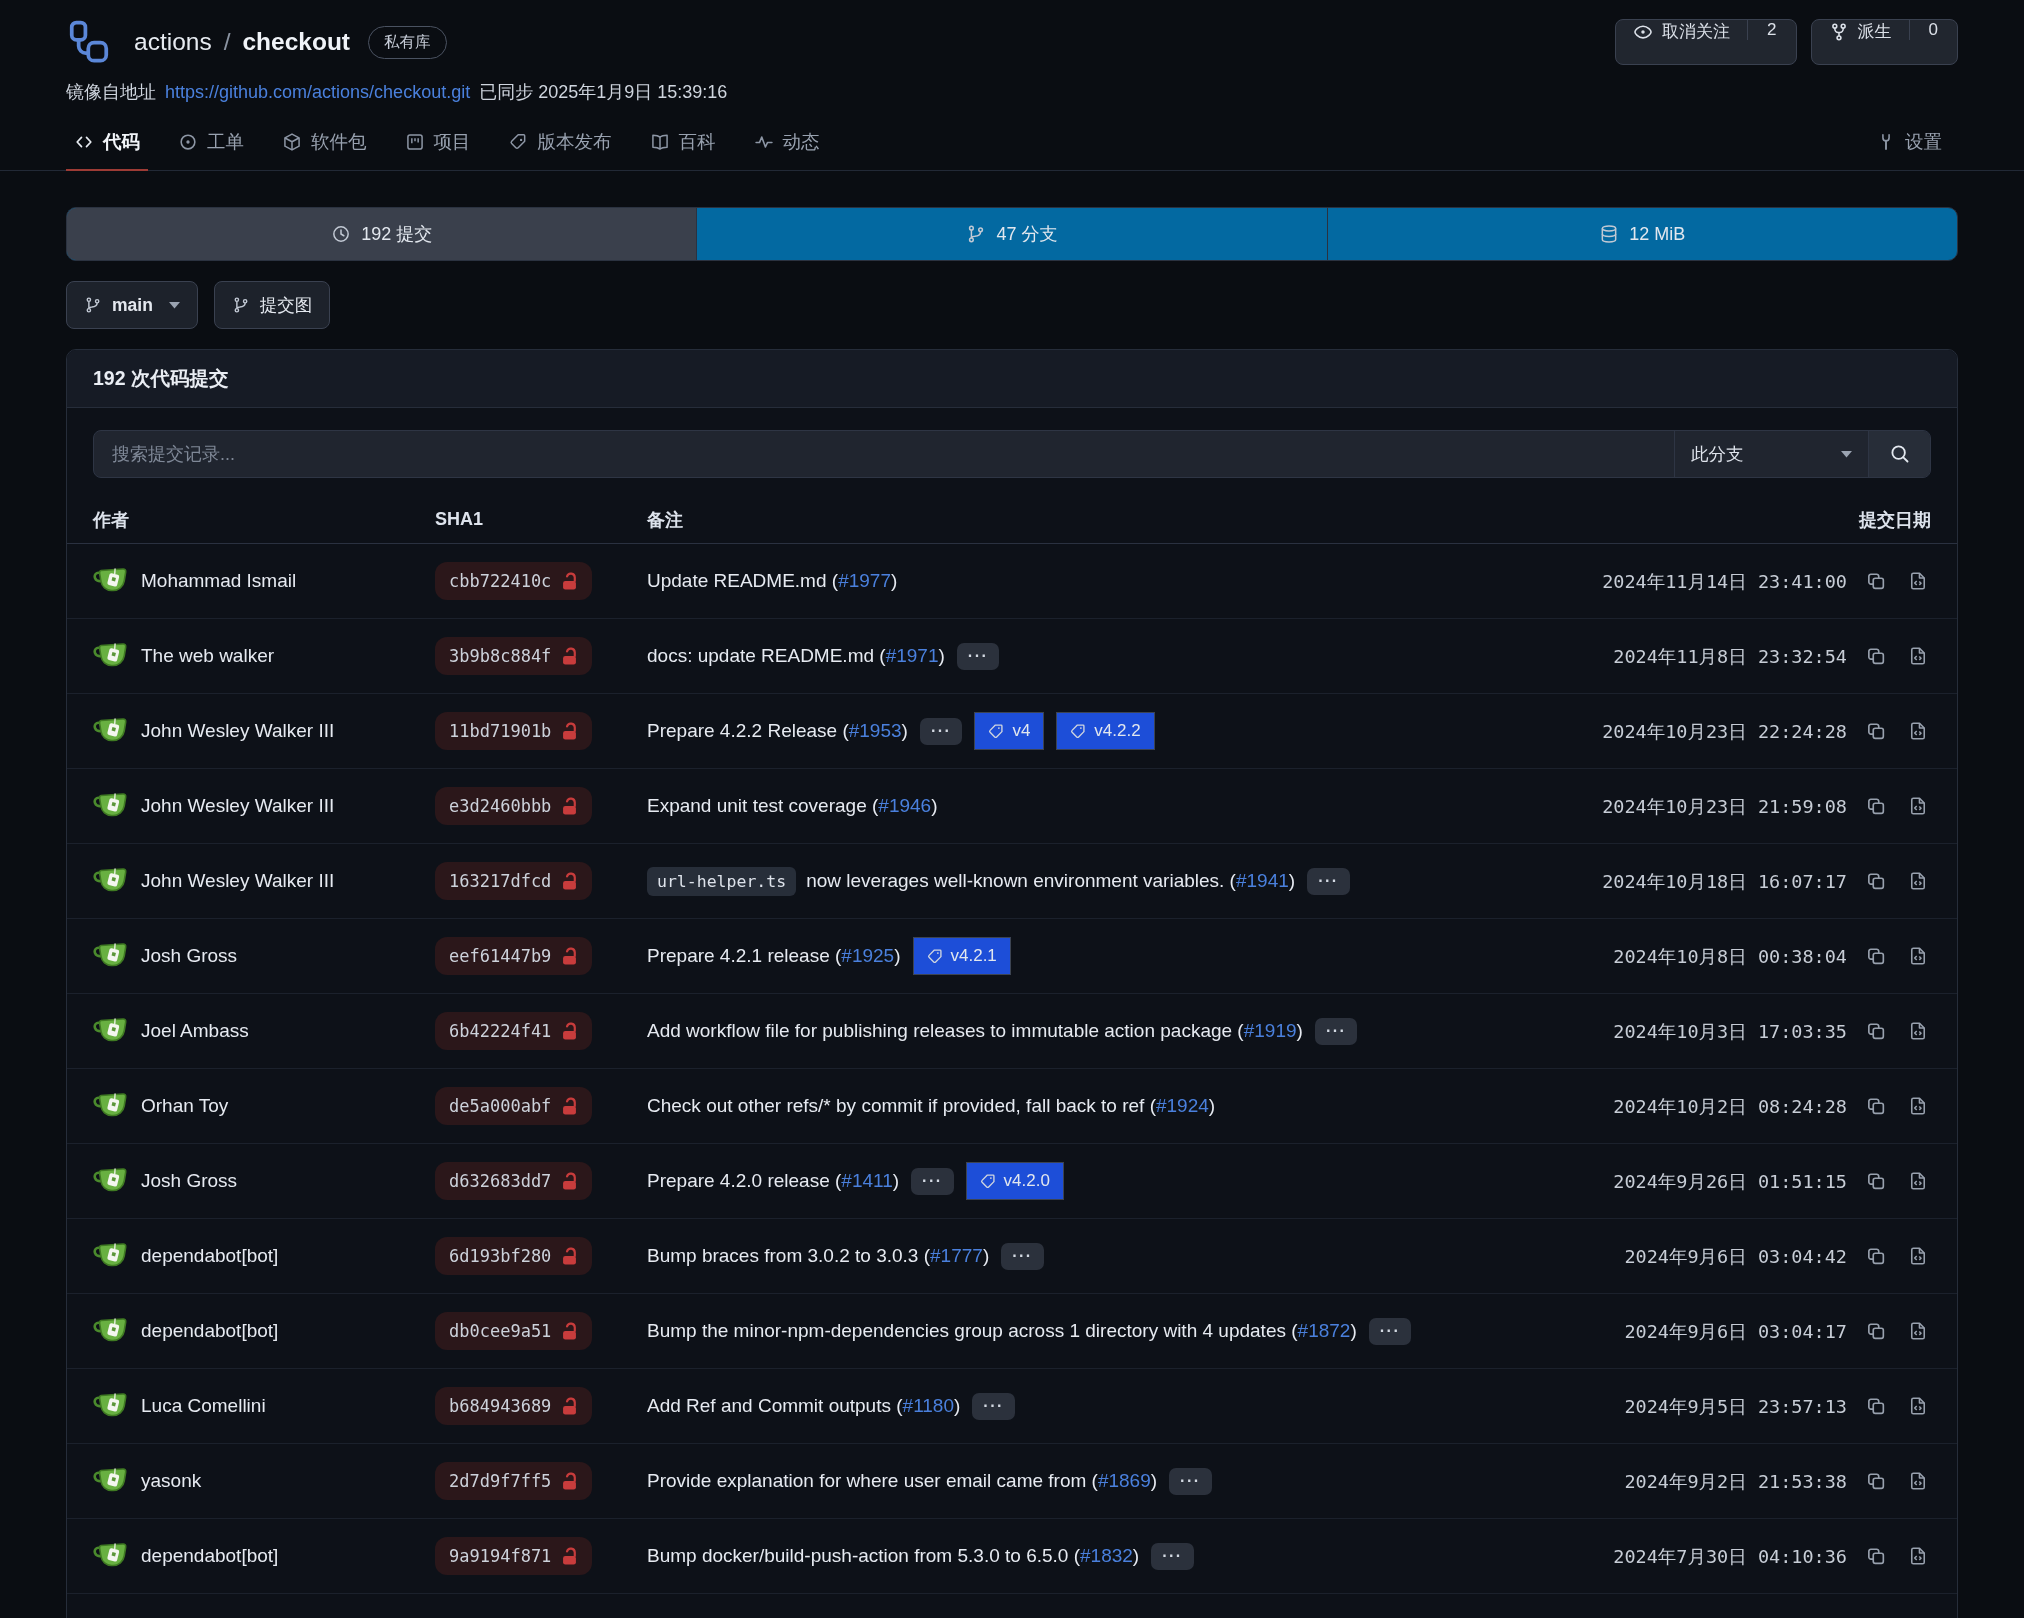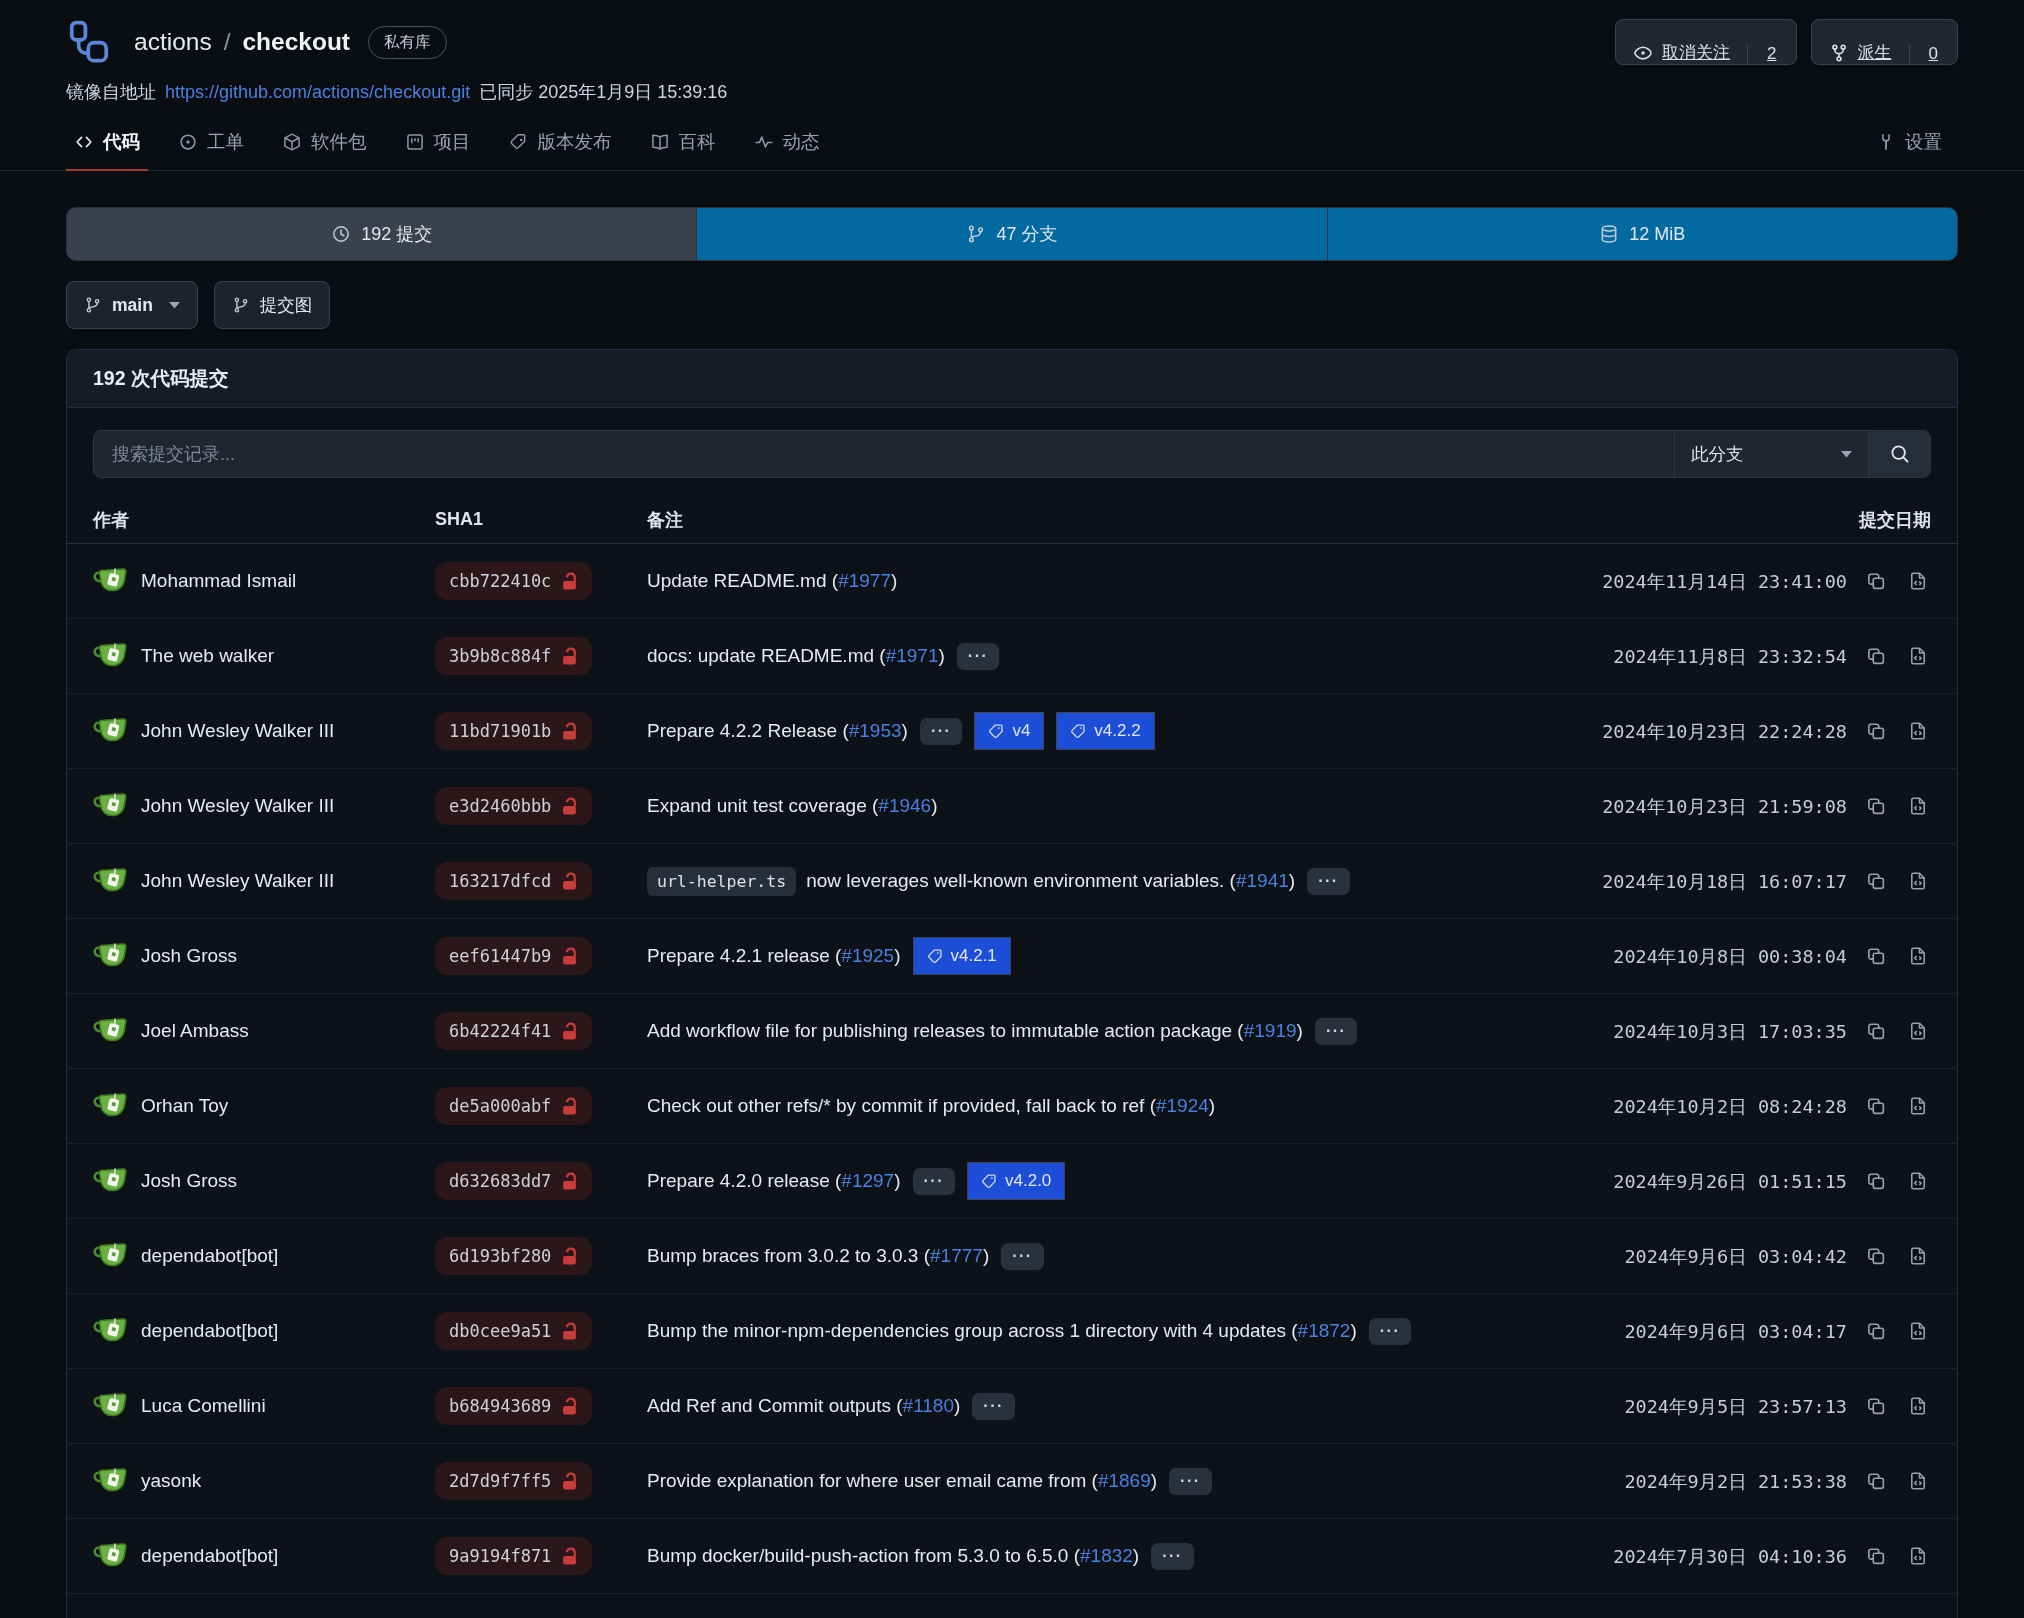--- a/index.html
+++ b/index.html
@@ -13,22 +13,22 @@
   
   .hdr-row1 { padding-top:16px; height:68px; display:flex; align-items:center; }
   .logo { margin-right:22px; }
   .title { font-size:24.5px; display:flex; align-items:center; }
   .title .owner { color:#e7ebf1; }
   .title .slash { color:#8a93a1; margin:0 12px; }
   .title .repo { font-weight:700; color:#f0f3f8; }
   .badge { margin-left:18px; font-size:15.5px; padding:5px 15px; border:1px solid #4a5261;
     border-radius:999px; color:#c7cdd8; }
   .hdr-actions { margin-left:auto; display:flex; gap:14px; }
-  .btn-group { height:46px; display:flex; align-items:flex-end; border:1px solid #3a4150;
-    border-radius:8px; background:#21262f; font-size:17px; color:#dce1e9; overflow:hidden;text-decoration:underline; }
+  .btn-group { height:46px; display:flex; align-items:flex-start; border:1px solid #3a4150;
+    border-radius:8px; background:#21262f; font-size:17px; color:#dce1e9; overflow:hidden; }
   .bg-label { display:flex; align-items:center; gap:9px; padding:0 17px; color:#dce1e9; }
   .bg-count { display:flex; align-items:center; padding:0 19px; border-left:1px solid #3a4150; }
   .hdr-row2 { margin-top:12px; height:24px; display:flex; align-items:center; font-size:18px; color:#cfd5de; }
   .hdr-row2 .url { color:#4a80dd; margin:0 9px; }
 
   
   .tabs { margin-top:14px; display:flex; align-items:flex-end; border-bottom:1px solid #222936; }
   .tab { display:flex; align-items:center; gap:9px; padding:11px 8px 15px; margin-right:22px;
     font-size:18.5px; color:#98a1af; border-bottom:2px solid transparent; margin-bottom:-1px; }
   .tab .ic { color:#8d96a5; }
@@ -803,21 +803,21 @@
                 <svg width="17" height="19" viewBox="0 0 18 19">
                   <path d="M14.6 9V5.4a4.2 4.2 0 0 0-8.2-1.3" fill="none" stroke="#c83c3c" stroke-width="2.3" stroke-linecap="round"></path>
                   <rect x="2.2" y="9" width="13.6" height="9" rx="2.4" fill="#c83c3c"></rect>
                 </svg>
               </span>
             </a>
           </div>
           <div class="msg">
 
             <a>Prepare 4.2.0 release (</a>
-            <a class="issue-link">#1297</a>
+            <a class="issue-link">#1411</a>
             <a>)</a>
             <button class="more-btn">···</button>
             <span class="tags">
 
                 <a class="tag-pill">
                   <span class="ic">
                     <svg width="16" height="16" viewBox="0 0 20 20" fill="none" stroke="currentColor" stroke-width="1.7" stroke-linejoin="round">
                     <path d="M2.6 9.2 9.2 2.6h7.2a1 1 0 0 1 1 1v7.2l-6.6 6.6a1.7 1.7 0 0 1-2.4 0L2.6 11.6a1.7 1.7 0 0 1 0-2.4z"></path>
                     <circle cx="13.6" cy="6.4" r="1.1" fill="currentColor" stroke="none"></circle>
                   </svg>

